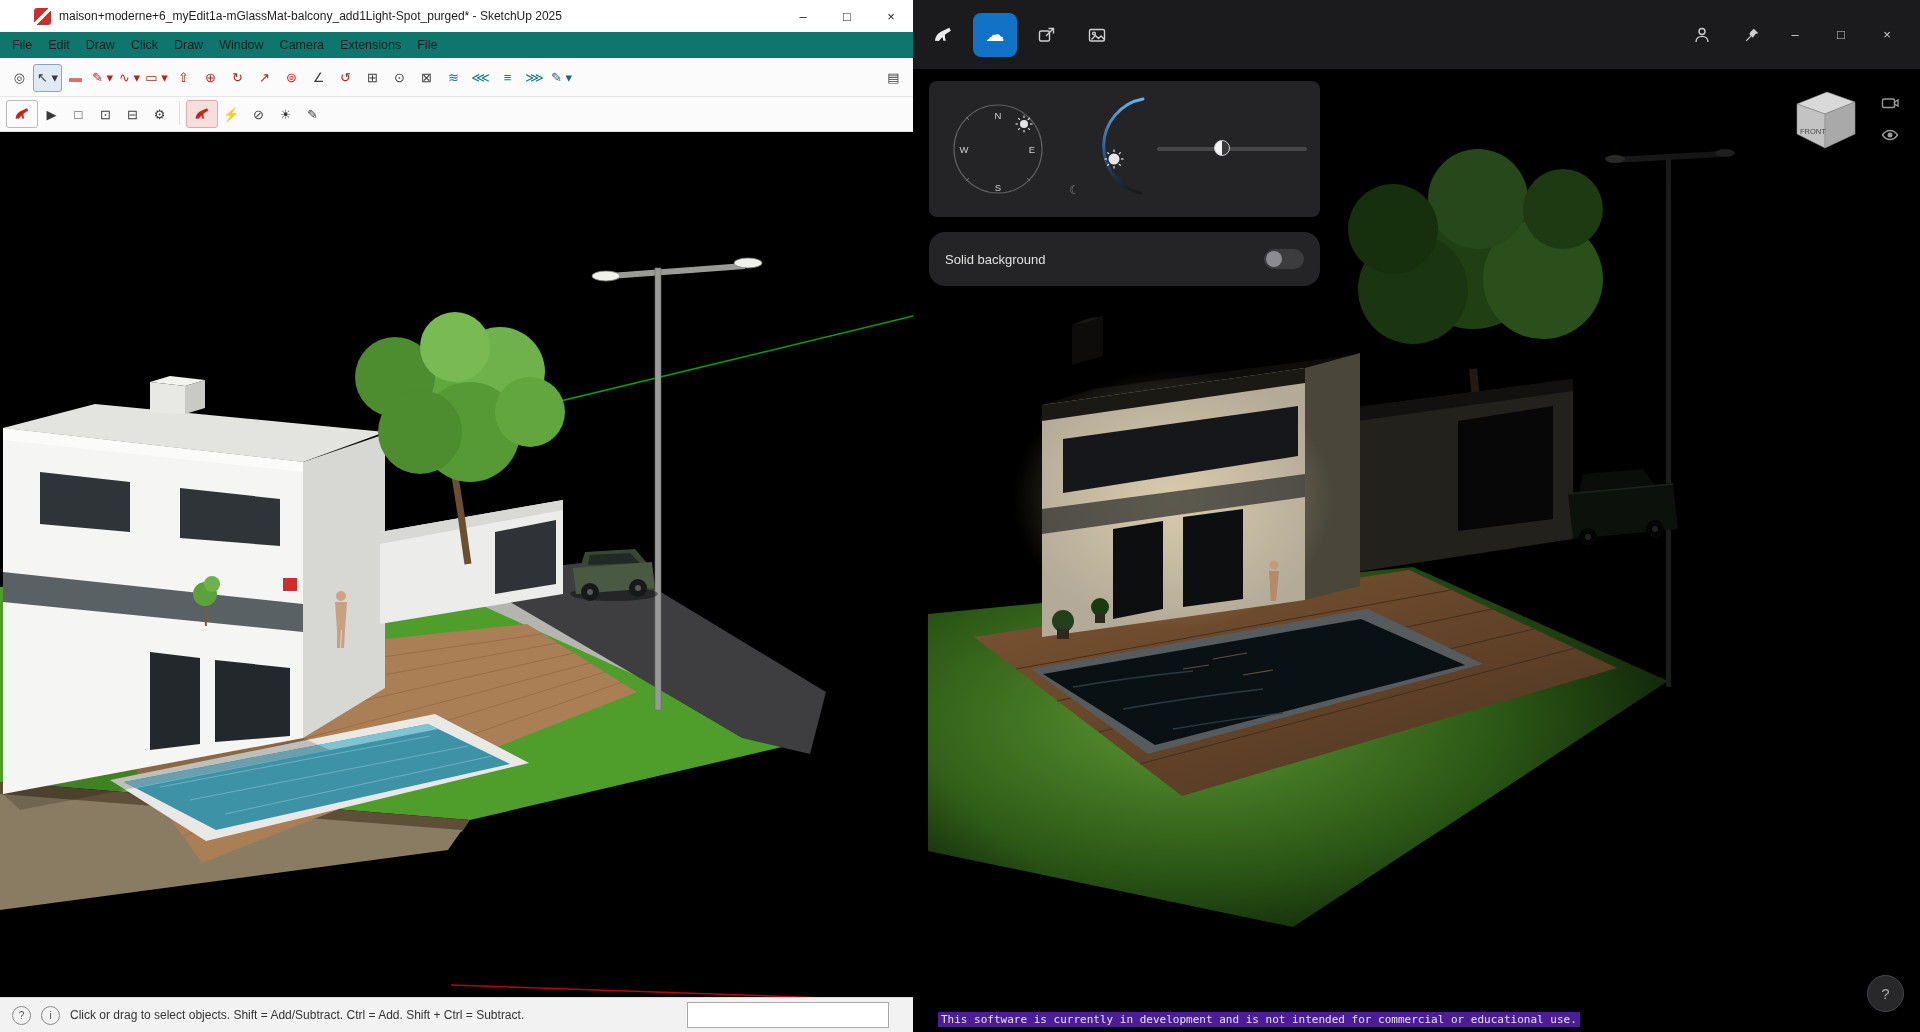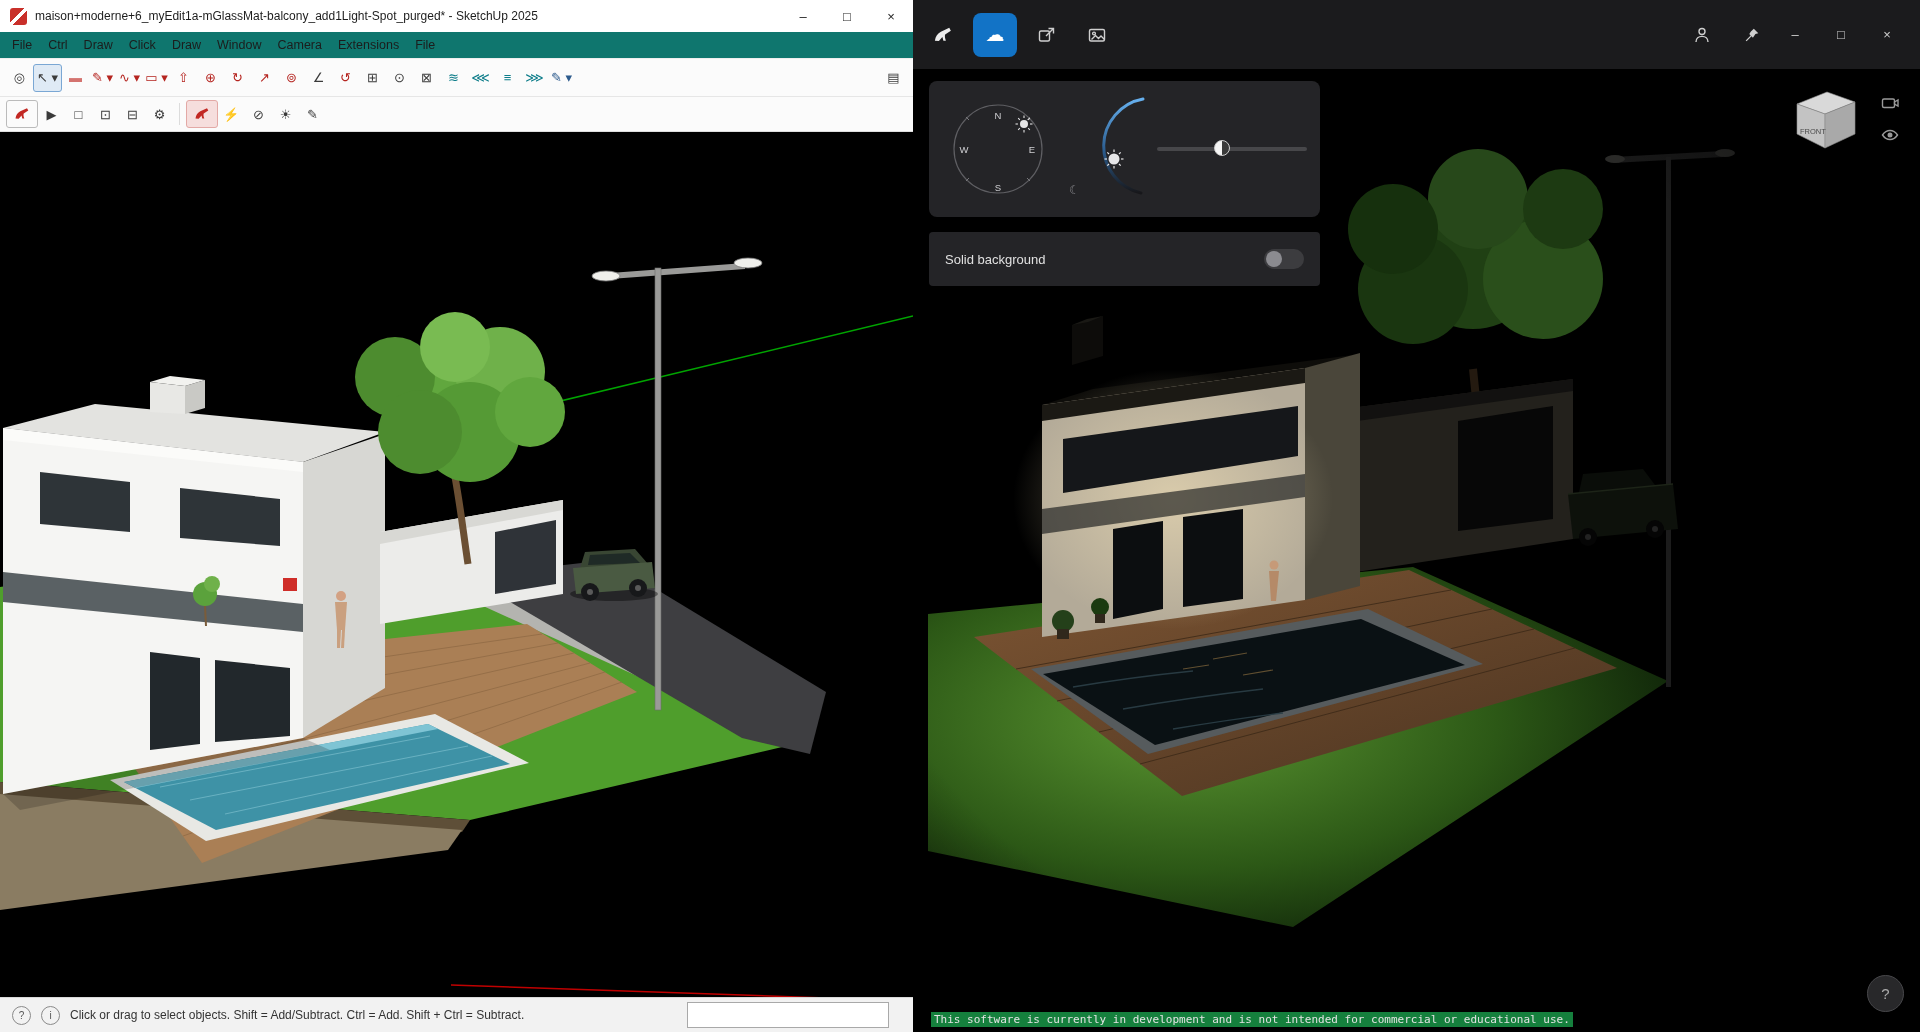--- a/index.html
+++ b/index.html
@@ -1,20 +1,20 @@
 <!DOCTYPE html>
 <html><head>
 <meta charset="utf-8">
 <style>
   html,body{margin:0;padding:0;background:#000;font-family:"Liberation Sans",sans-serif;}
   .app{display:flex;width:1920px;height:1032px;overflow:hidden;}
 
   
   .su-window{width:913px;height:1032px;display:flex;flex-direction:column;background:#fff;}
-  .su-titlebar{height:32px;display:flex;align-items:center;background:#fff;}
+  .su-titlebar{height:32px;display:flex;align-items:center;background:#fff;padding-left:24px;}
   .su-logo{width:17px;height:17px;margin:0 8px 0 10px;border-radius:3px;
     background:linear-gradient(135deg,#c9302a 42%,#fff 42% 56%,#c9302a 56%);}
   .su-title{font-size:12px;color:#1d1d1d;white-space:nowrap;}
   .su-controls{margin-left:auto;display:flex;}
   .su-ctrl{width:44px;height:32px;display:flex;align-items:center;justify-content:center;font-size:13px;color:#222;}
   .su-menubar{height:26px;display:flex;align-items:center;padding-left:4px;background:#0f766e;border-bottom:1px solid #eee;}
   .menu-item{padding:0 8px;font-size:12.5px;color:#1c1c1c;}
   .su-toolbar{display:flex;align-items:center;background:#fbfbfb;}
   .row1{height:37px;padding:0 6px;border-bottom:1px solid #e6e6e6;}
   .row2{height:34px;padding:0 6px;border-bottom:1px solid #dedede;}
@@ -43,31 +43,31 @@
   .rd-tool{width:40px;height:40px;margin-left:10px;display:flex;align-items:center;justify-content:center;color:#dcdcdc;border-radius:8px;}
   .rd-tool.active{background:#1273c6;width:44px;height:44px;}
   .rd-cloud{font-size:19px;color:#fff;}
   .rd-right{margin-left:auto;display:flex;align-items:center;margin-right:10px;}
   .rd-ctrl{width:46px;height:40px;display:flex;align-items:center;justify-content:center;color:#cfcfcf;font-size:13px;}
   .rd-viewport{position:absolute;top:69px;left:0;width:1007px;height:963px;}
   .env-panel{position:absolute;left:16px;top:81px;width:391px;height:136px;background:#242427;border-radius:8px;z-index:6;}
   .slider-track{position:absolute;left:228px;top:66px;width:150px;height:4px;background:#47474a;border-radius:2px;}
   .slider-handle{position:absolute;top:-7px;left:0;width:16px;height:16px;border-radius:50%;
     background:linear-gradient(90deg,#f5f5f5 50%,#3a3a3a 50%);border:1px solid #cfcfcf;box-sizing:border-box;}
-  .solid-panel{position:absolute;left:16px;top:232px;width:391px;height:54px;background:#242427;border-radius:4px;
+  .solid-panel{position:absolute;left:16px;top:232px;width:391px;height:54px;background:#242427;border-radius:16px;
     display:flex;align-items:center;padding:0 16px;z-index:6;box-sizing:border-box;font-size:13px;color:#e0e0e0;}
   .toggle{margin-left:auto;width:40px;height:20px;border-radius:10px;background:#3c3c3f;position:relative;}
   .knob{position:absolute;left:2px;top:2px;width:16px;height:16px;border-radius:50%;background:#8b8b90;}
   .viewcube{position:absolute;left:872px;top:82px;z-index:6;}
   .mini-ic{position:absolute;left:966px;width:22px;height:22px;z-index:6;display:flex;align-items:center;justify-content:center;}
   .mini-cam{top:92px;} .mini-eye{top:124px;}
   .help-btn{position:absolute;left:954px;top:975px;width:35px;height:35px;border-radius:50%;background:#28282a;
     border:1px solid #47474a;color:#ababab;display:flex;align-items:center;justify-content:center;font-size:15px;z-index:6;}
-  .disclaimer{position:absolute;left:18px;bottom:5px;font:11px "DejaVu Sans Mono",monospace;color:#e3e3e3;
-    background:#15803d;padding:1px 3px;z-index:6;white-space:nowrap;}
+  .disclaimer{position:absolute;left:25px;bottom:5px;font:11px "DejaVu Sans Mono",monospace;color:#e3e3e3;
+    background:#4c1d95;padding:1px 3px;z-index:6;white-space:nowrap;}
 </style>
 </head>
 <body>
 
 <div class="app">
 
   <div class="su-window">
 
     <div class="su-titlebar">
       <div class="su-logo"></div>
@@ -75,21 +75,21 @@
       <div class="su-controls">
         <div class="su-ctrl">–</div>
         <div class="su-ctrl">□</div>
         <div class="su-ctrl">×</div>
       </div>
     </div>
 
     <div class="su-menubar">
 
     <span class="menu-item">File</span>
-        <span class="menu-item">Ctrl</span>
+        <span class="menu-item">Edit</span>
         <span class="menu-item">Draw</span>
         <span class="menu-item">Click</span>
         <span class="menu-item">Draw</span>
         <span class="menu-item">Window</span>
         <span class="menu-item">Camera</span>
         <span class="menu-item">Extensions</span>
         <span class="menu-item">File</span>
       </div>
 
     <div class="su-toolbar row1">

